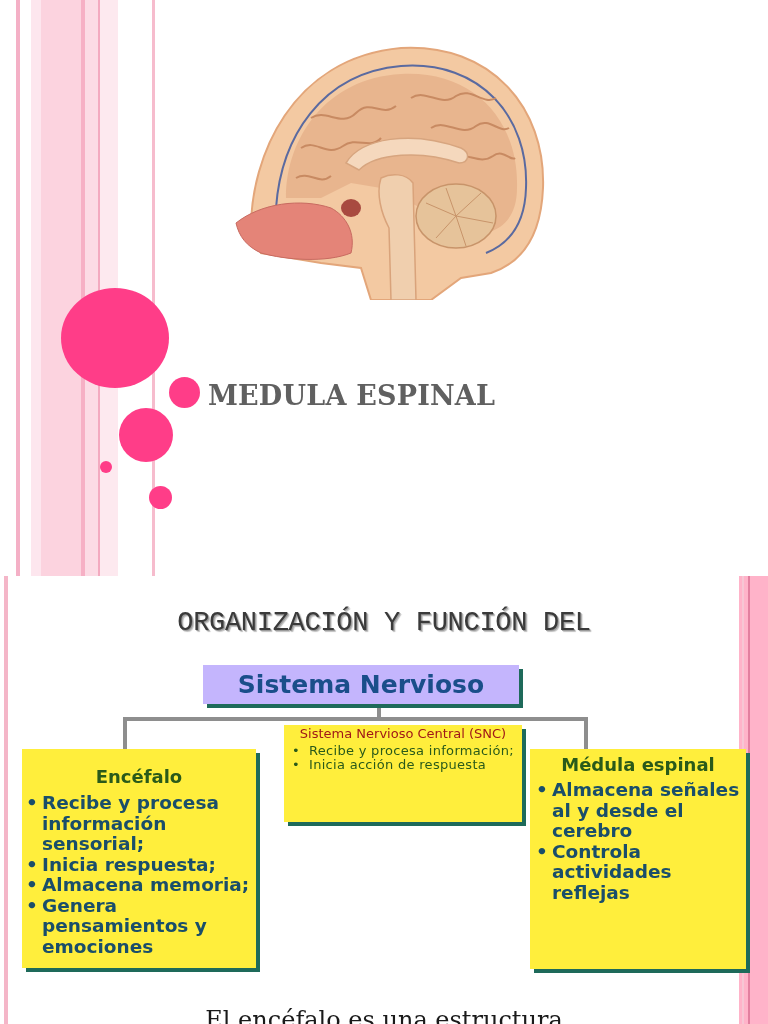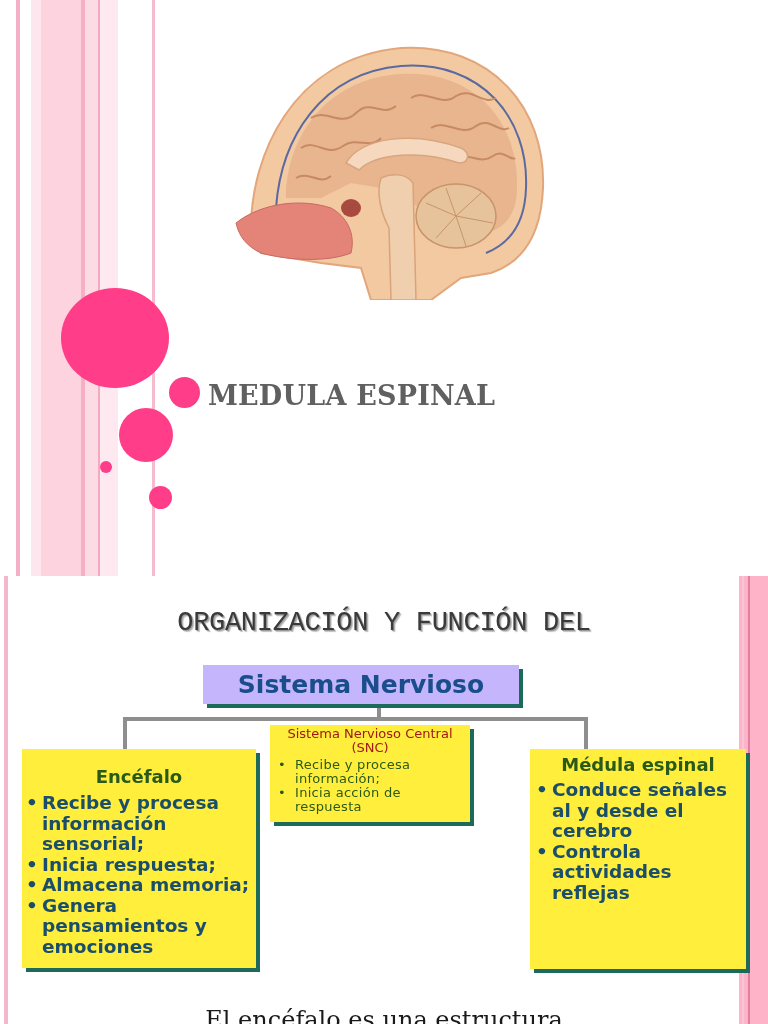--- a/index.html
+++ b/index.html
@@ -64,21 +64,21 @@
     .bullets li { position: relative; }
     .bullets li::before { content: "•"; position: absolute; }
 
     
     .b-enc { left: 22px; top: 173px; width: 234px; height: 219px; padding: 5px 4px 0 4px; }
     .b-enc .box-title { font-size: 18px; line-height: 22px; margin-bottom: 5px; margin-top: 12px; }
     .b-enc .bullets li { font-size: 18.5px; font-weight: bold; color: #1a4e6a; line-height: 20.5px; padding-left: 16px; }
     .b-enc .bullets li::before { left: 0; top: 0; color: #1a4e6a; }
 
     
-    .b-snc { left: 270px; top: 149px; width: 200px; height: 97px; padding: 2px 6px 0 6px; }
+    .b-snc { left: 284px; top: 149px; width: 238px; height: 97px; padding: 2px 6px 0 6px; }
     .b-snc .box-title { font-size: 13px; line-height: 14px; font-weight: normal; color: #a01818; }
     .b-snc .bullets { margin-top: 3px; }
     .b-snc .bullets li { font-size: 13px; color: #2a5a1a; line-height: 14px; padding-left: 19px; letter-spacing: 0.3px; }
     .b-snc .bullets li::before { left: 2px; top: 0; color: #2a5a1a; }
 
     
     .b-med { left: 530px; top: 173px; width: 216px; height: 220px; padding: 5px 4px 0 4px; }
     .b-med .box-title { font-size: 18px; line-height: 22px; margin-bottom: 4px; }
     .b-med .bullets li { font-size: 18.5px; font-weight: bold; color: #1a4e6a; line-height: 20.5px; padding-left: 18px; }
     .b-med .bullets li::before { left: 2px; top: 0; color: #1a4e6a; }
@@ -184,19 +184,19 @@
     <div class="box-title">Sistema Nervioso Central (SNC)</div>
     <ul class="bullets">
       <li>Recibe y procesa información;</li>
       <li>Inicia acción de respuesta</li>
     </ul>
   </div>
 
   <div class="box b-med">
     <div class="box-title">Médula espinal</div>
     <ul class="bullets">
-      <li>Conduce señales al y desde el cerebro</li>
+      <li>Almacena señales al y desde el cerebro</li>
       <li>Controla actividades reflejas</li>
     </ul>
   </div>
 
   <div class="s2-bottom">El encéfalo es una estructura</div>
 </section>
 
 </body></html>

